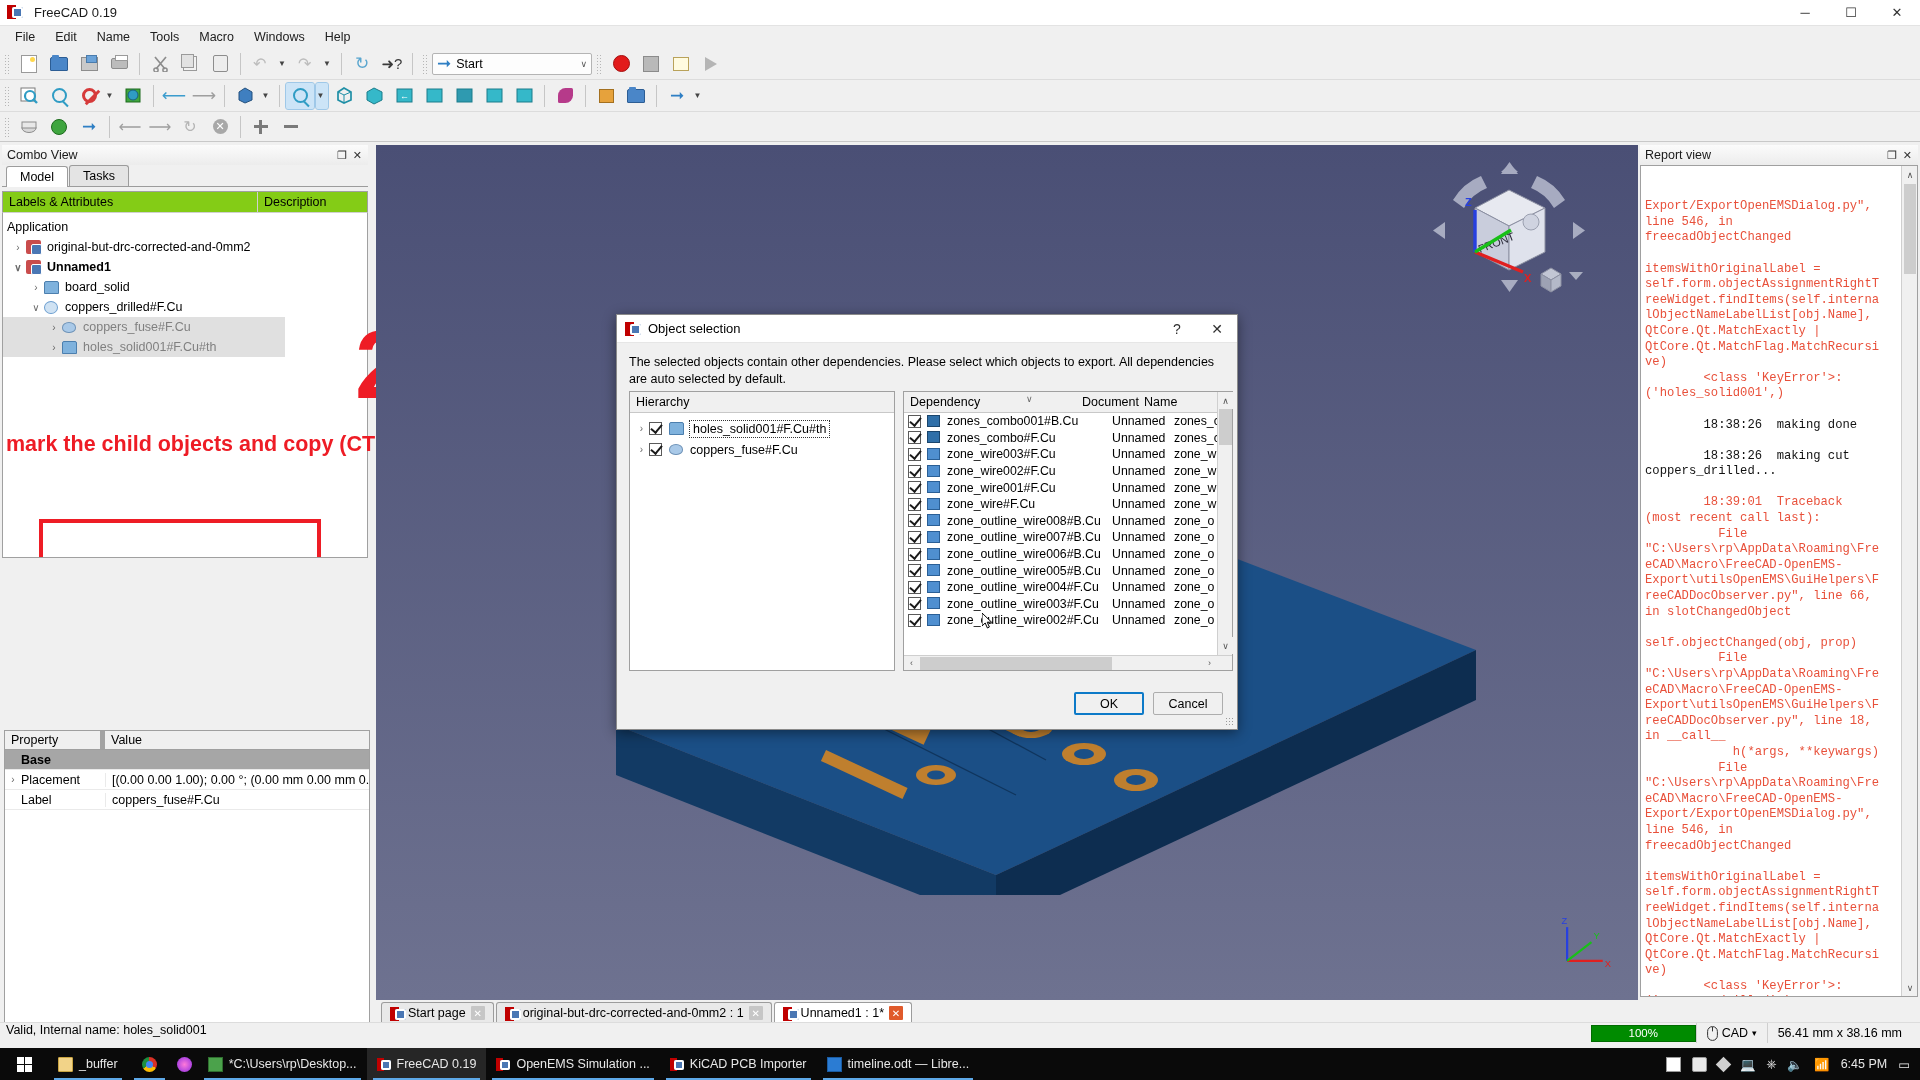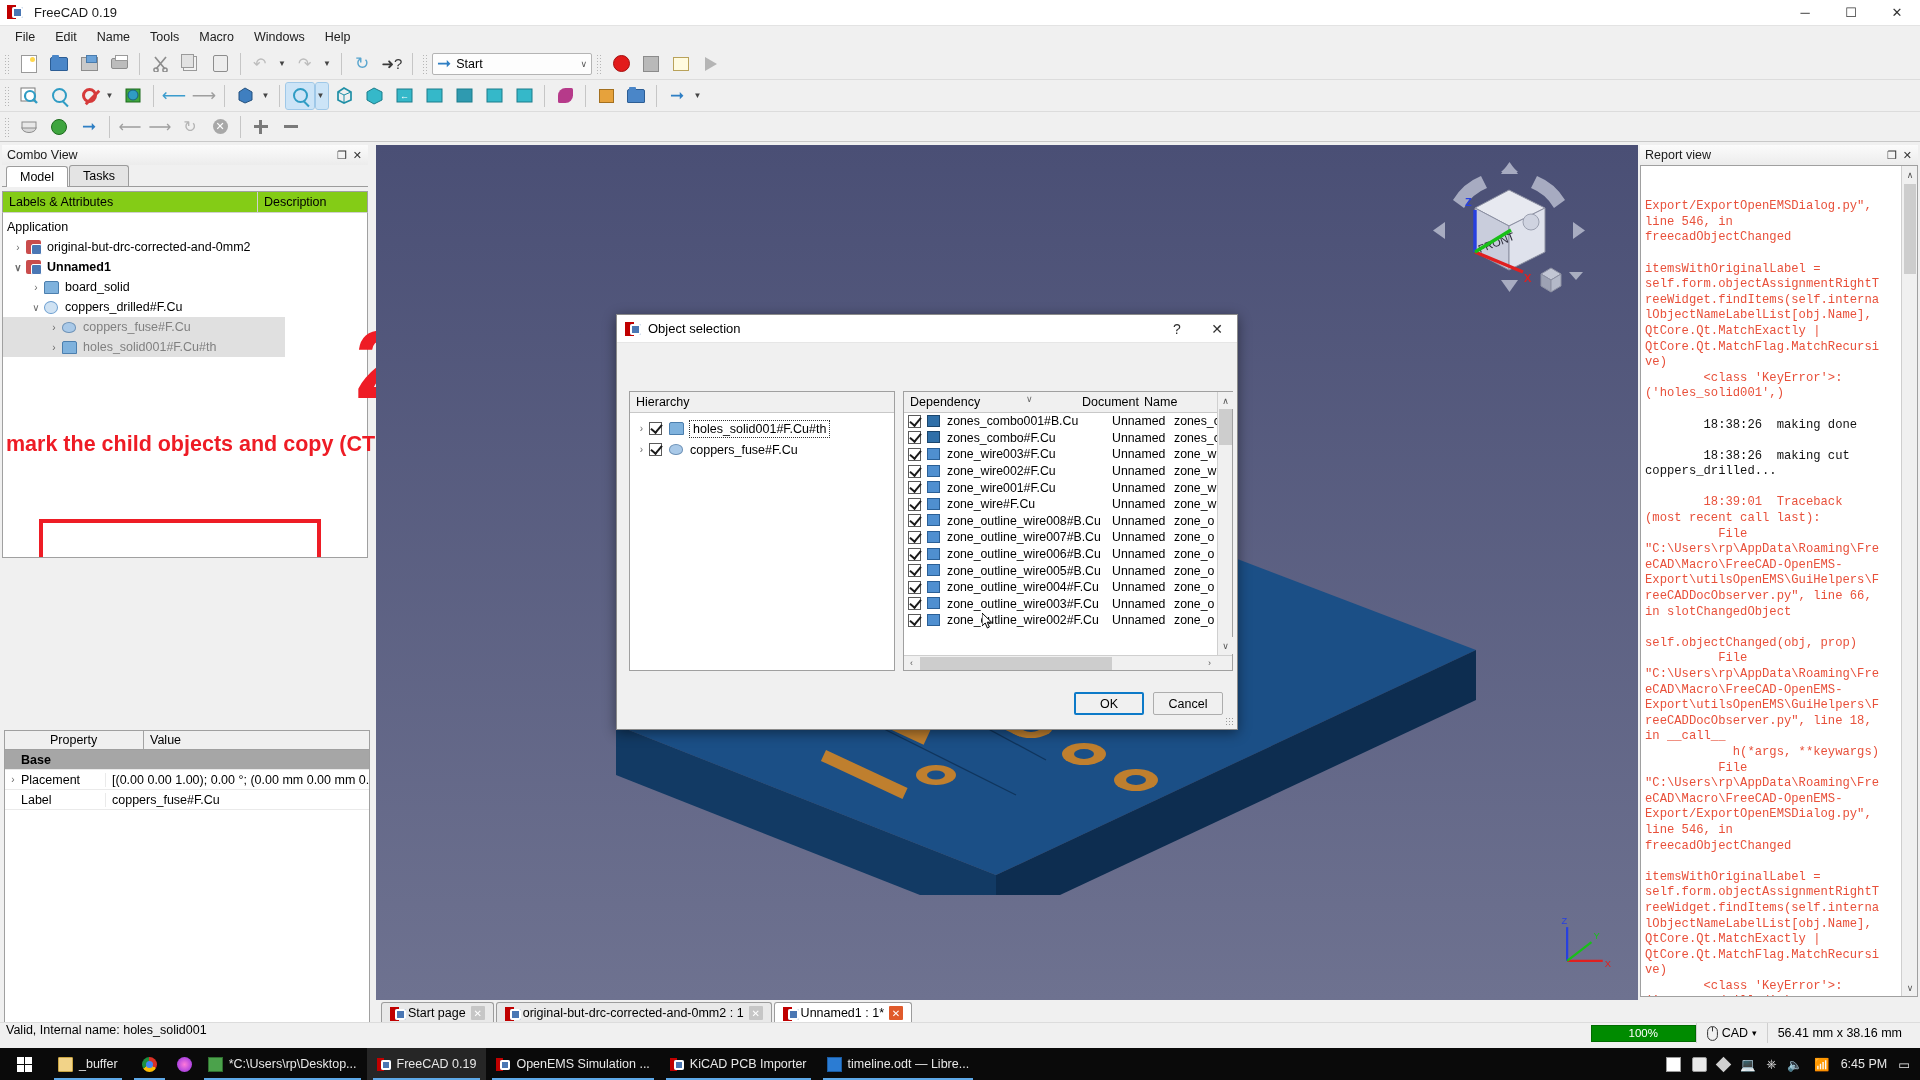--- a/index.html
+++ b/index.html
@@ -136,21 +136,21 @@
   .anno-2 { position:absolute; left:355px; top:310px; font-size:96px; font-weight:bold;
     color:#ee1c25; font-family:"Liberation Sans",sans-serif; letter-spacing:-5px; }
   .anno-text { position:absolute; left:6px; top:432px; font-size:21.5px; font-weight:bold;
     color:#ee1c25; white-space:nowrap; }
 
   
   .propwrap { position:absolute; left:2px; top:585px; width:366px; height:385px; }
   .prophead { display:flex; height:20px; background:#f0f0f0;
     border:1px solid #a0a0a0; }
   .prophead > div { padding:2px 6px; font-size:12.5px; }
-  .prophead .c1{ width:100px; border-right:1px solid #a3a3a3;margin-left:39px;}
+  .prophead .c1{ width:100px; border-right:5px solid #a3a3a3;}
   .prophead .c2{ flex:1; }
   .propbody { background:#fff; border:1px solid #a0a0a0; border-top:none; height:365px; }
   .prow { display:flex; height:20px; align-items:center; font-size:12.5px;
     border-bottom:1px solid #eaeaea; }
   .prow.group { background:#a6a6a6; font-weight:bold; }
   .prow .pexp { width:16px; text-align:center; color:#6a6a6a; font-size:10px;}
   .prow .pname { width:84px; }
   .prow .pval { flex:1; border-left:1px solid #eaeaea; padding-left:6px; overflow:hidden;
     white-space:nowrap; }
 
@@ -742,20 +742,21 @@
 
   <div class="dialog">
     <div class="dlg-title">
       <span class="fcicon" style="margin-left:8px;width:15px;height:13px"></span>
       <span class="dt-text">Object selection</span>
       <div class="dt-btns">
         <div class="dt-btn">?</div>
         <div class="dt-btn close">✕</div>
       </div>
     </div>
+    <div class="dlg-desc">The selected objects contain other dependencies. Please select which objects to export. All dependencies are auto selected by default.</div>
 
     <div class="dlg-cols">
 
       <div class="panel" id="hierPanel">
         <div class="panel-head">
           <div>Hierarchy</div>
         </div>
         <div style="padding-top:5px">
           <div class="hrow">
             <span class="hexp">›</span>

